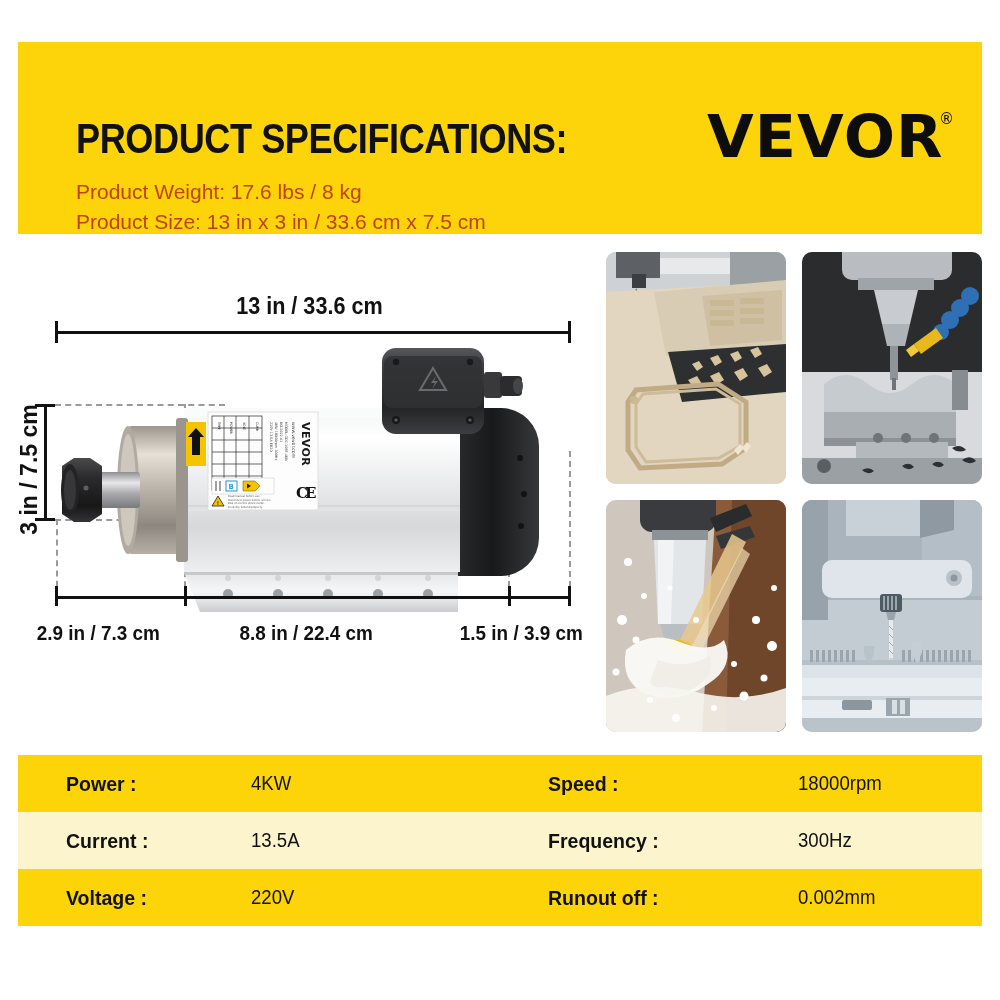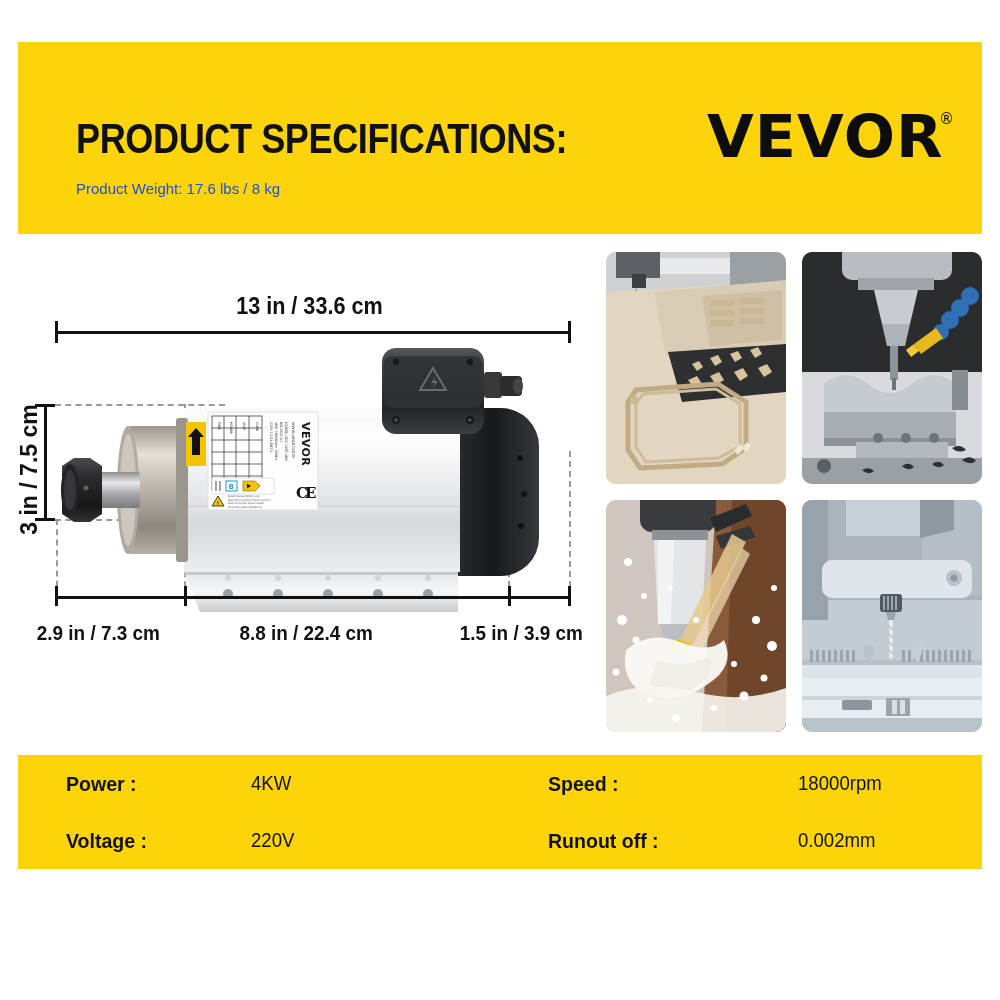--- a/index.html
+++ b/index.html
@@ -18,21 +18,21 @@
     background: var(--brandYellow, #fcd409);
   }
   .header-title {
     position: absolute; left: 58px; top: 73px;
     font-size: 42px; font-weight: bold; letter-spacing: -0.5px;
     color: #111; white-space: nowrap;
     transform: scaleX(0.86); transform-origin: left center;
   }
   .header-line {
     position: absolute; left: 58px;
-    font-size: 15px; color: #1d4ed8; white-space: nowrap;
+    font-size: 21px; color: #c2410c; white-space: nowrap;
   }
   .header-line.l1 { top: 138px; }
   .header-line.l2 { top: 168px; }
 
   .logo-wrap {
     position: absolute; right: 28px; top: 66px;
     display: flex; align-items: flex-start;
   }
   .logo-text {
     font-size: 58px; font-weight: bold; color: #0d0d0d;
@@ -115,20 +115,21 @@
   }
 </style>
 </head>
 <body>
 
 <div id="page">
 
   <div class="header-band">
     <div class="header-title">PRODUCT SPECIFICATIONS:</div>
     <div class="header-line l1">Product Weight: 17.6 lbs / 8 kg</div>
+    <div class="header-line l2">Product Size: 13 in x 3 in / 33.6 cm x 7.5 cm</div>
 
     <div class="logo-wrap">
       <span class="logo-text">VEVOR</span>
       <span class="logo-reg">®</span>
     </div>
   </div>
 
   <div class="product-area">
 
     <div class="dim-label dim-top-label">13 in / 33.6 cm</div>
@@ -530,20 +531,28 @@
 
     <div class="spec-row odd">
       <div></div>
       <div class="spec-key">Power :</div>
       <div class="spec-val">4KW</div>
       <div></div>
       <div class="spec-key">Speed :</div>
       <div class="spec-val">18000rpm</div>
     </div>
 
+    <div class="spec-row even">
+      <div></div>
+      <div class="spec-key">Current :</div>
+      <div class="spec-val">13.5A</div>
+      <div></div>
+      <div class="spec-key">Frequency :</div>
+      <div class="spec-val">300Hz</div>
+    </div>
 
     <div class="spec-row odd">
       <div></div>
       <div class="spec-key">Voltage :</div>
       <div class="spec-val">220V</div>
       <div></div>
       <div class="spec-key">Runout off :</div>
       <div class="spec-val">0.002mm</div>
     </div>
 

